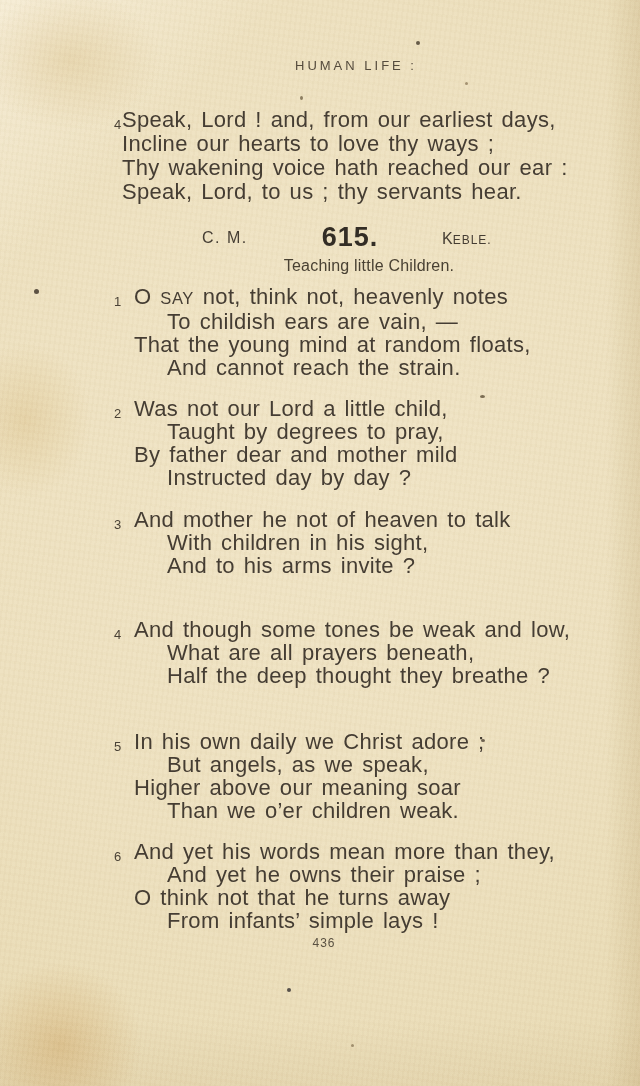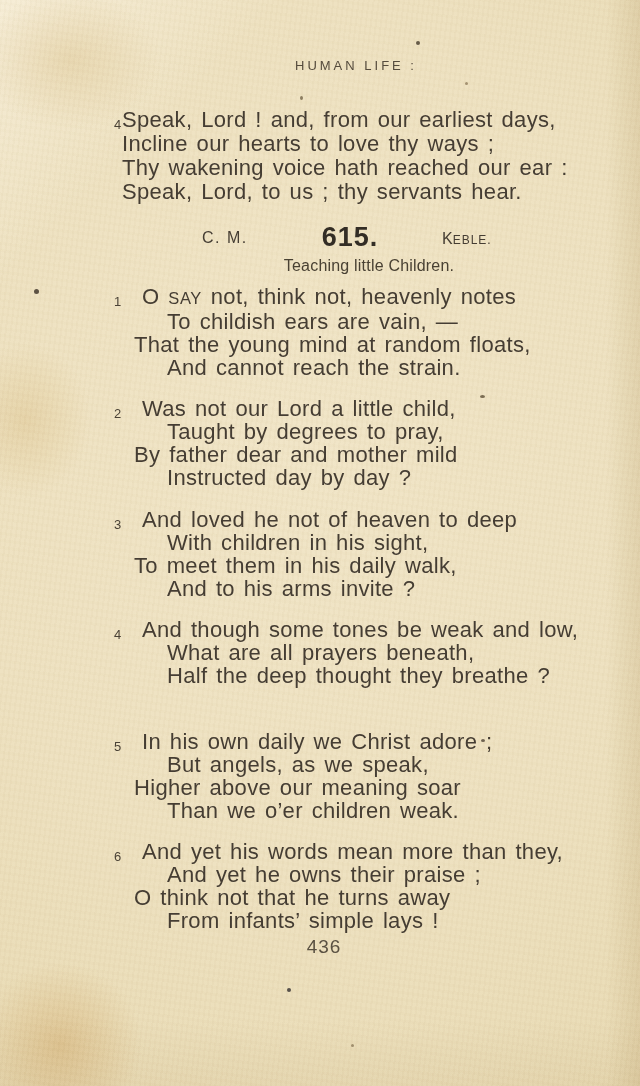--- a/index.html
+++ b/index.html
@@ -36,36 +36,36 @@
   .speck{position:absolute;border-radius:50%;pointer-events:none;}
 
   .running-head{
     position:absolute;top:58px;left:356px;transform:translateX(-50%);
     font-size:13px;letter-spacing:3px;white-space:nowrap;color:#554b3d;
   }
   .prev-stanza{position:absolute;top:108px;left:114px;line-height:24px;font-size:22px;}
   .stanza{position:absolute;left:114px;line-height:23px;font-size:22px;}
   .stanza,.prev-stanza{letter-spacing:0.3px;word-spacing:2.5px;white-space:nowrap;}
   .vnum{position:absolute;left:0;top:5px;font-size:13px;color:#4a4236;}
-  .line{margin-left:28px;}
+  .line{margin-left:20px;}
   .prev-stanza .line{margin-left:8px;}
   .line.ind{margin-left:53px;}
   .line.out{margin-left:20px;}
   .sc{font-size:0.75em;letter-spacing:0.6px;}
 
   .hymn-head{position:absolute;top:222px;left:0;width:516px;height:34px;}
   .meter{position:absolute;left:202px;top:7px;font-size:16px;letter-spacing:1.5px;white-space:nowrap;}
   .hymn-number{position:absolute;left:350px;top:0;transform:translateX(-50%);
     font-size:27px;font-weight:bold;color:#332d25;letter-spacing:1px;white-space:nowrap;}
   .author{position:absolute;left:442px;top:8px;font-size:16px;white-space:nowrap;}
   .author .sc{letter-spacing:1px;}
   .hymn-title{position:absolute;top:257px;left:332px;transform:translateX(-50%);
     font-size:16px;color:#4941333;color:#494133;white-space:nowrap;letter-spacing:0.2px;margin-left:37px;}
   .page-number{position:absolute;top:936px;left:324px;transform:translateX(-50%);
-    font-size:19px;color:#5a5142;letter-spacing:1px;text-align:center;}
+    font-size:12px;color:#5a5142;letter-spacing:1px;text-align:center;}
 </style>
 </head>
 <body>
 
 <div class="page">
   <div class="stain tl"></div>
   <div class="stain left-mid"></div>
   <div class="stain bl"></div>
   <div class="stain bottom"></div>
   <div class="stain right-edge"></div>
@@ -108,23 +108,22 @@
   <div class="stanza" style="top:397px;">
     <span class="vnum">2</span>
     <div class="line">Was not our Lord a little child,</div>
     <div class="line ind">Taught by degrees to pray,</div>
     <div class="line out">By father dear and mother mild</div>
     <div class="line ind">Instructed day by day ?</div>
   </div>
 
   <div class="stanza" style="top:508px;">
     <span class="vnum">3</span>
-    <div class="line">And loved he not of heaven to deep</div>
+    <div class="line">And mother he not of heaven to talk</div>
     <div class="line ind">With children in his sight,</div>
-    <div class="line out">To meet them in his daily walk,</div>
     <div class="line ind">And to his arms invite ?</div>
   </div>
 
   <div class="stanza" style="top:618px;">
     <span class="vnum">4</span>
     <div class="line">And though some tones be weak and low,</div>
     <div class="line ind">What are all prayers beneath,</div>
     <div class="line ind">Half the deep thought they breathe ?</div>
   </div>
 

